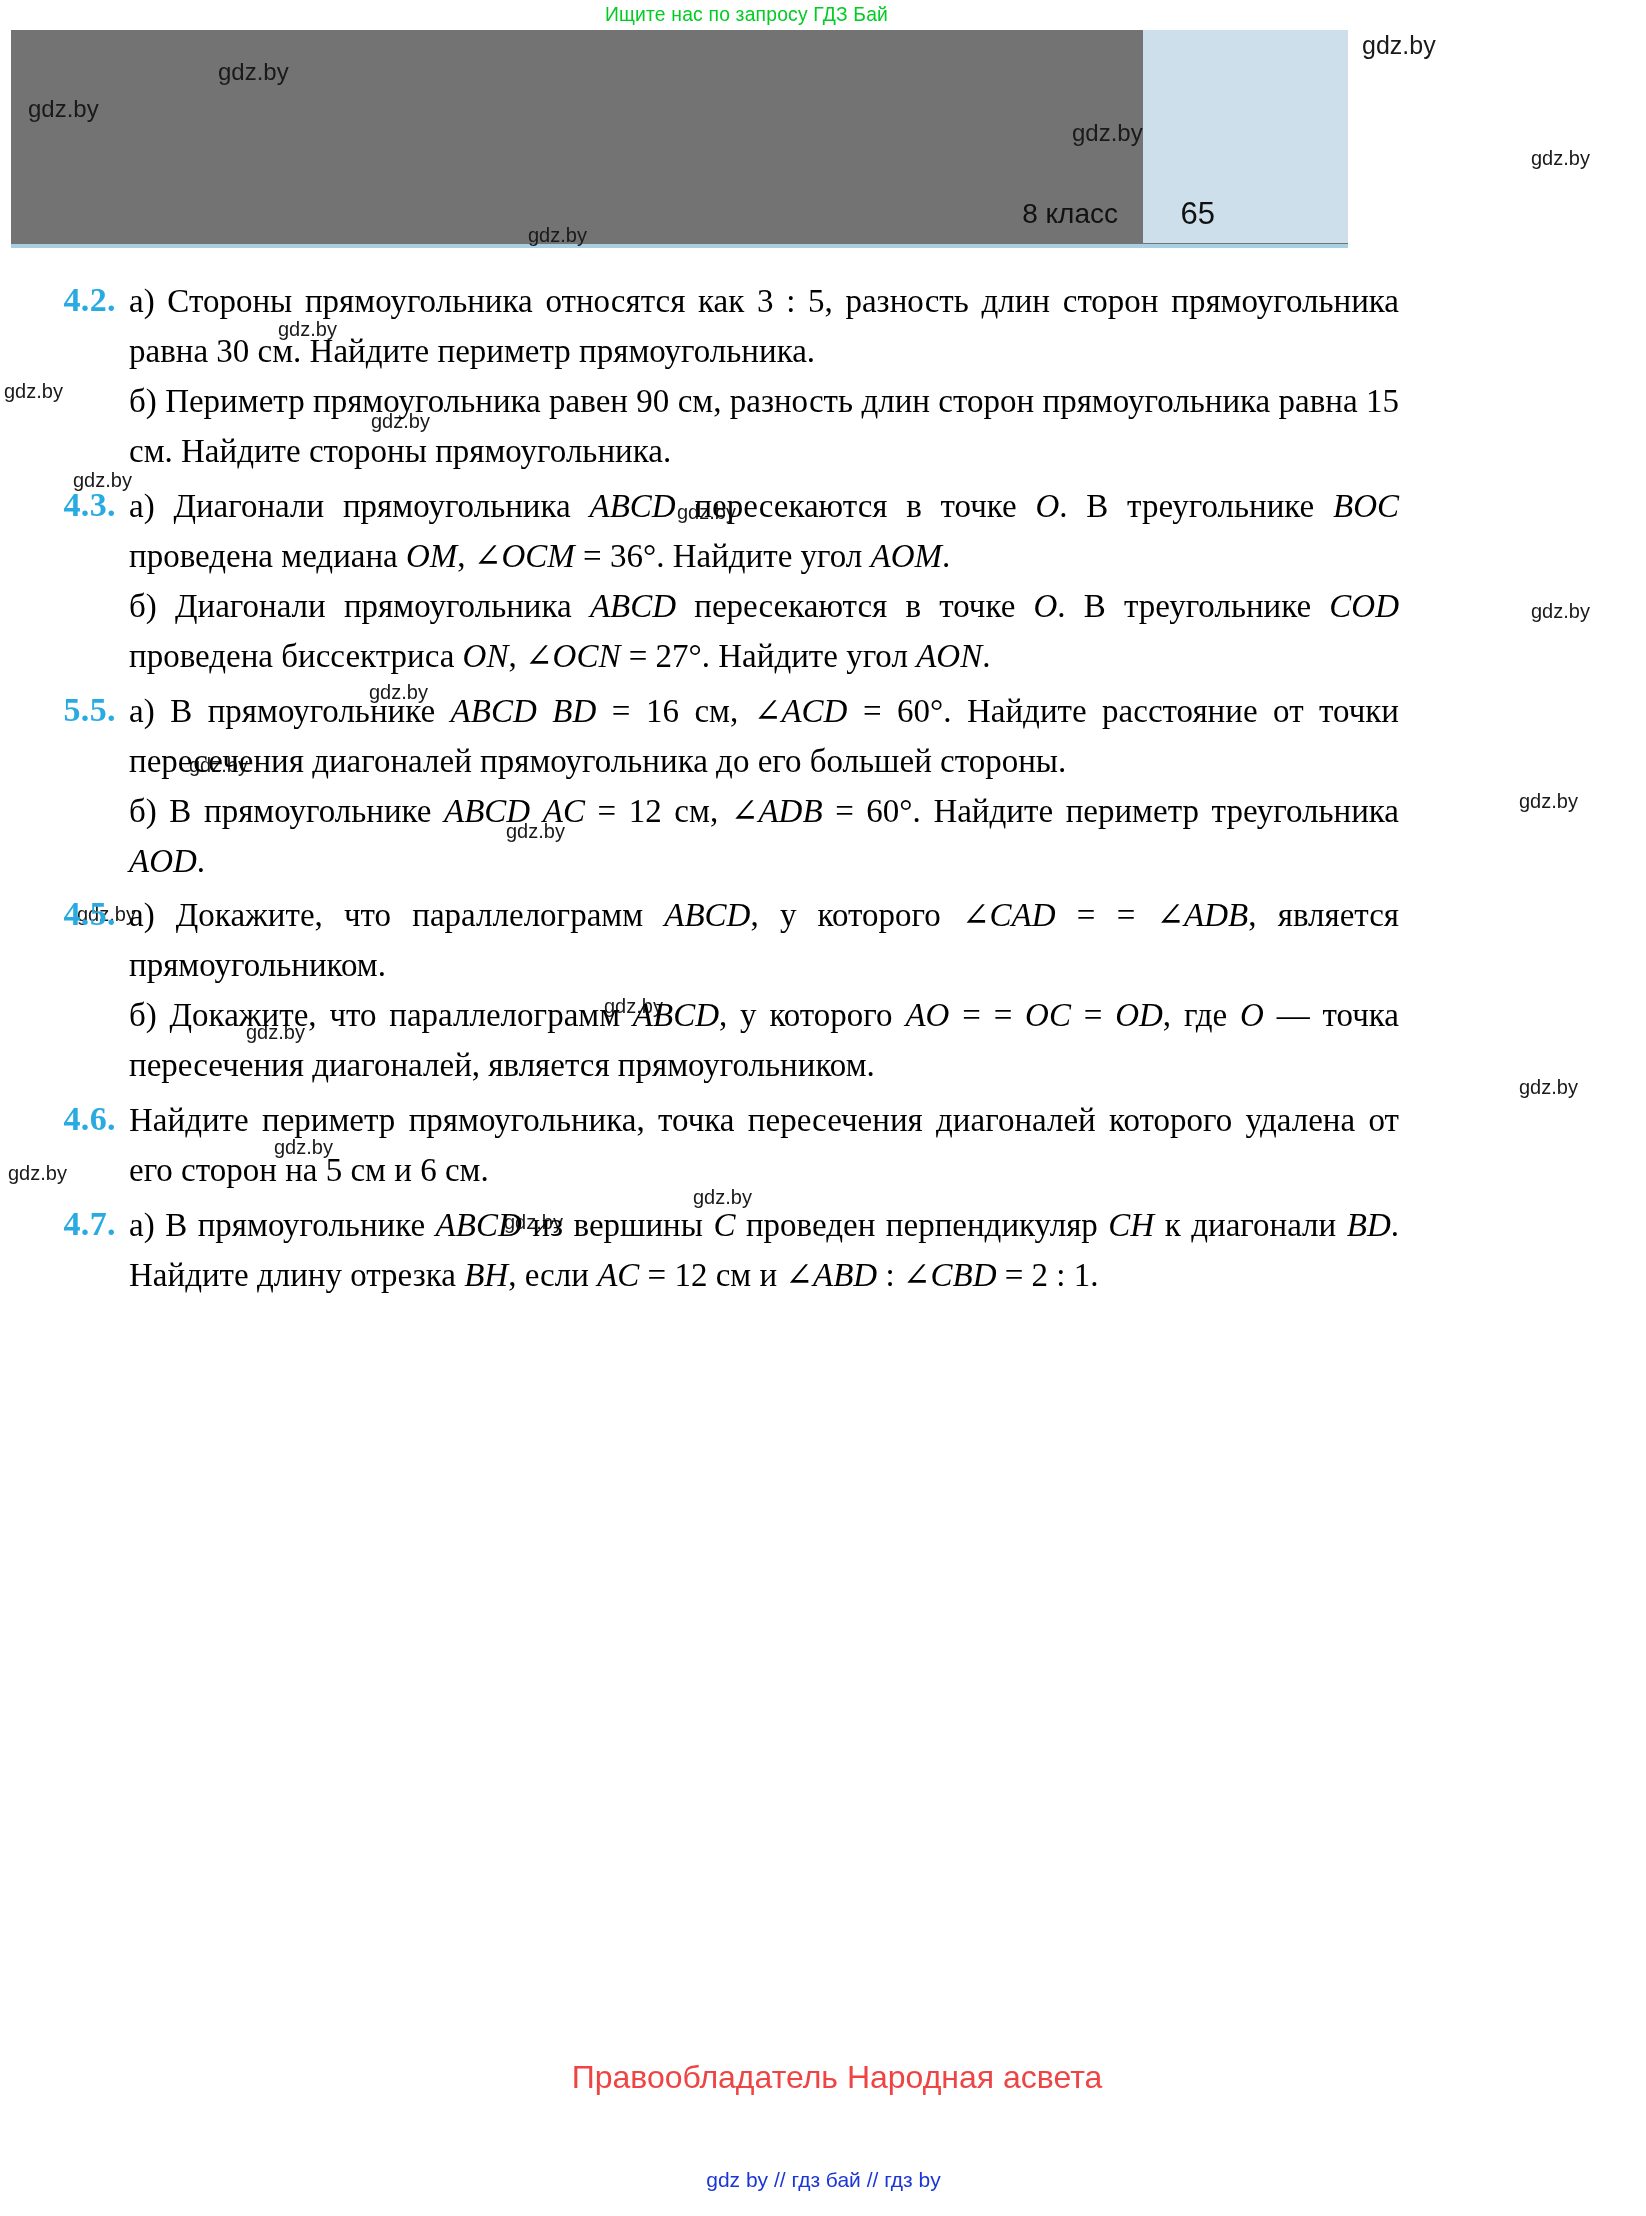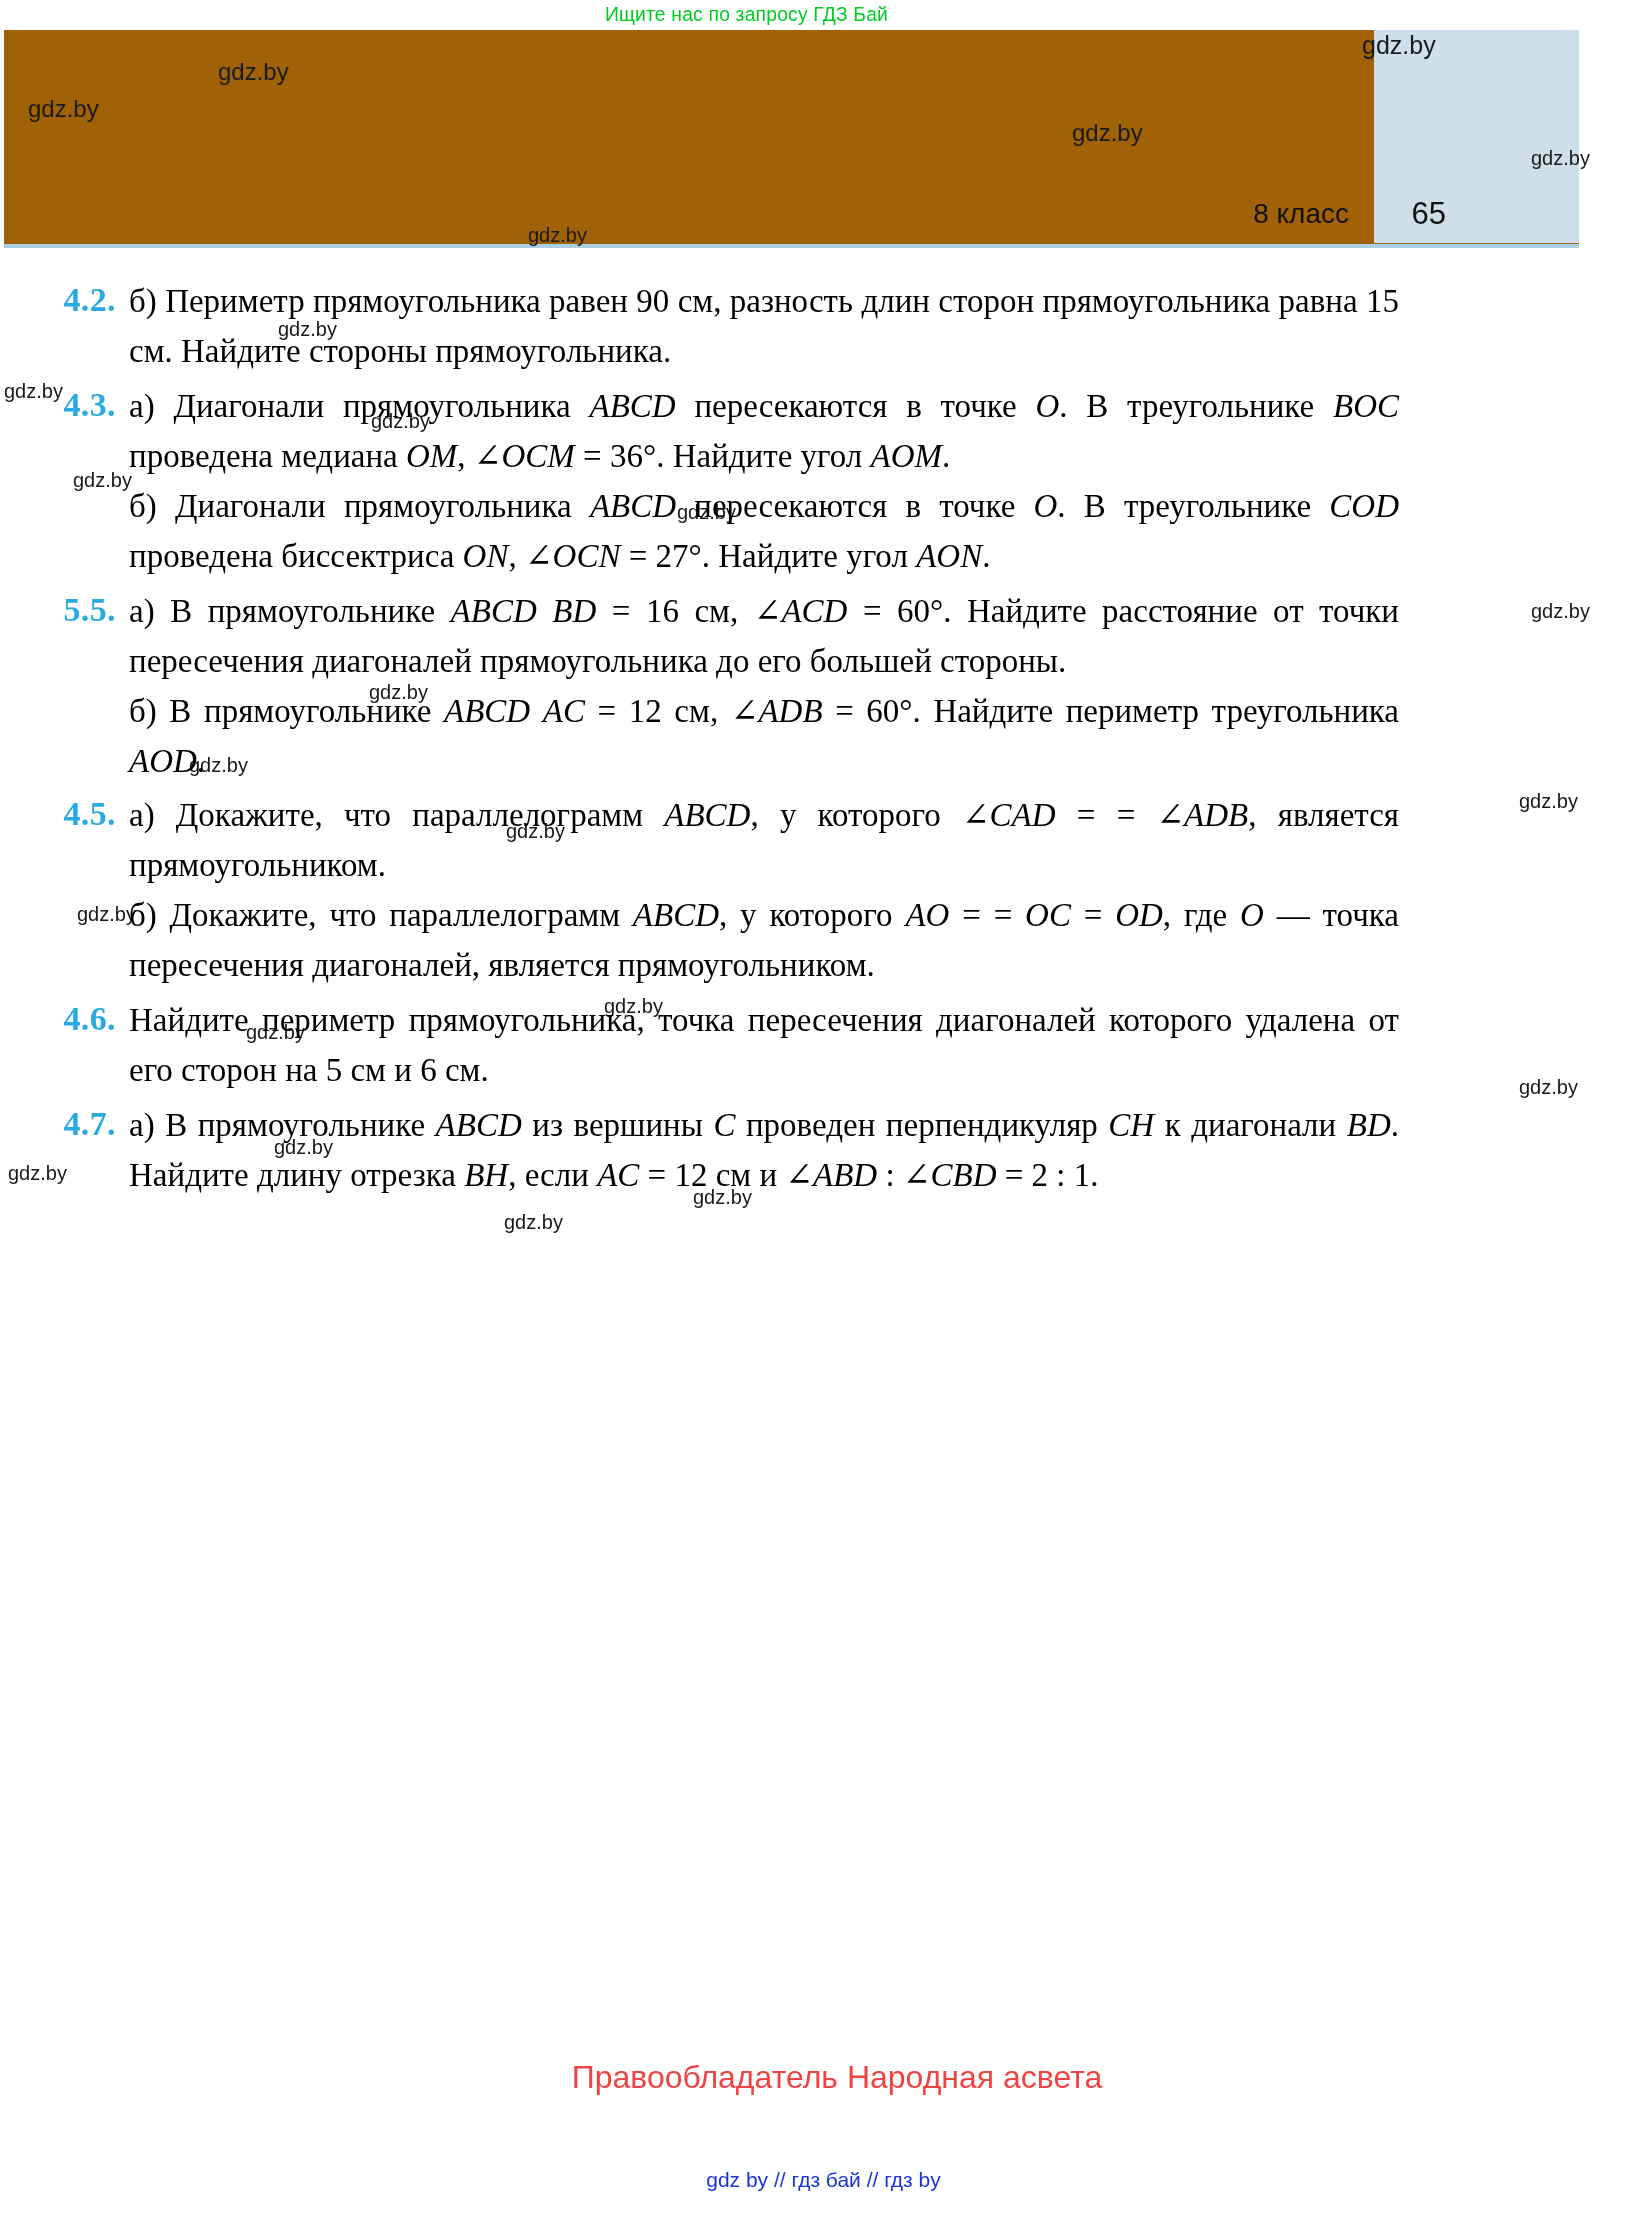--- a/index.html
+++ b/index.html
@@ -27,24 +27,24 @@
     font-family: "Liberation Sans", "DejaVu Sans", sans-serif;
     font-size: 19.3px;
     color: #00cc22;
     letter-spacing: 0.2px;
     white-space: nowrap;
   }
 
   
   .header-band {
     position: absolute;
-    top: 30px; left: 4px;
-    width: 1575px;
+    top: 30px; left: 11px;
+    width: 1337px;
     height: 218px;
-    background: #a16207;
+    background: #737373;
     border-bottom: 4.8px solid #a8cfe2;
   }
   .header-corner {
     position: absolute;
     top: 0; right: 0;
     width: 205px;
     height: 213px;
     background: #ccdfeb;
   }
   .header-grade {
@@ -186,20 +186,21 @@
     <span class="wm" style="left: 504px; top: 1211px; font-size: 20px;">gdz.by</span>
   </div>
 
 <div class="exercises">
 
   <div class="ex" style="margin-bottom:4.8px;">
     <div class="ex-num-cell">
       <span class="ex-num">4.2.</span>
     </div>
     <div class="ex-body">
+      <p class="para">а) Стороны прямоугольника относятся как 3 : 5, разность длин сторон прямоугольника равна 30 см. Найдите периметр прямоугольника.</p>
       <p class="para">б) Периметр прямоугольника равен 90 см, разность длин сторон прямоугольника равна 15 см. Найдите стороны прямоугольника.</p>
     </div>
   </div>
 
   <div class="ex" style="margin-bottom:4.8px;">
     <div class="ex-num-cell">
       <span class="ex-num">4.3.</span>
     </div>
     <div class="ex-body">
       <p class="para">а) Диагонали прямоугольника <span class="mi">ABCD</span> пересекаются в точке <span class="mi">O</span>. В треугольнике <span class="mi">BOC</span> проведена медиана <span class="mi">OM</span>, ∠<span class="mi">OCM</span> = 36°. Найдите угол <span class="mi">AOM</span>.</p>

